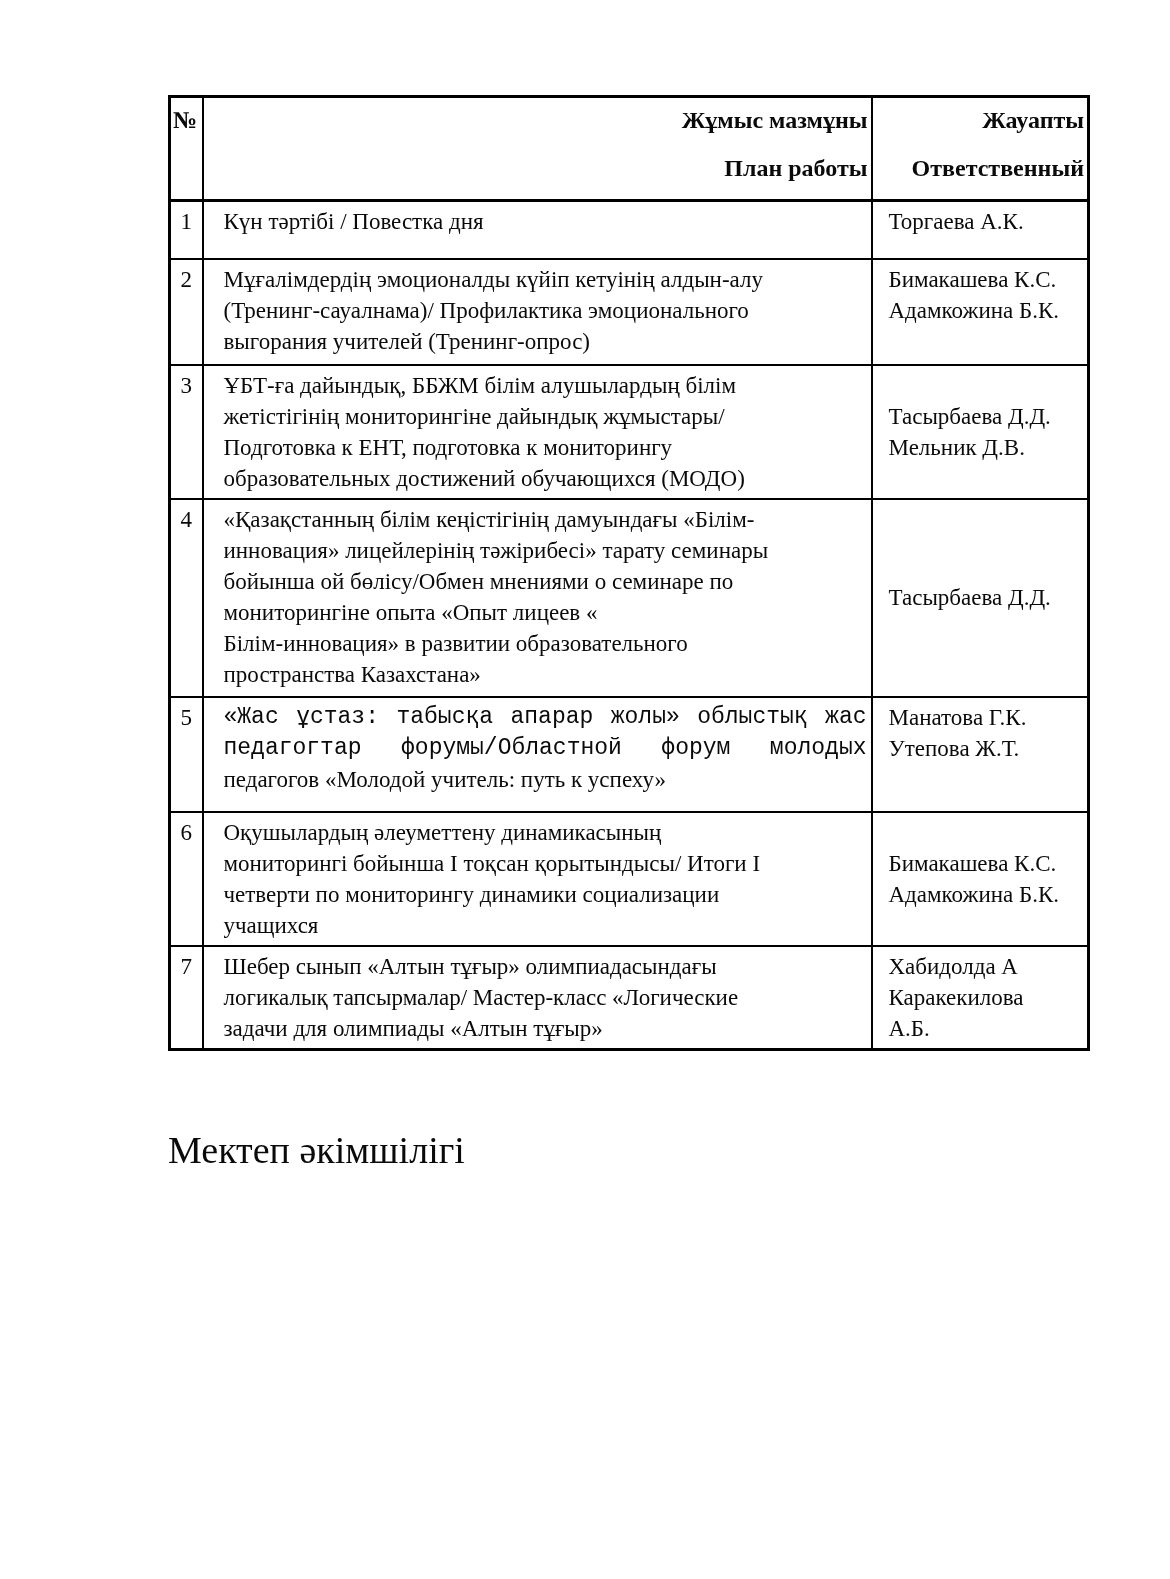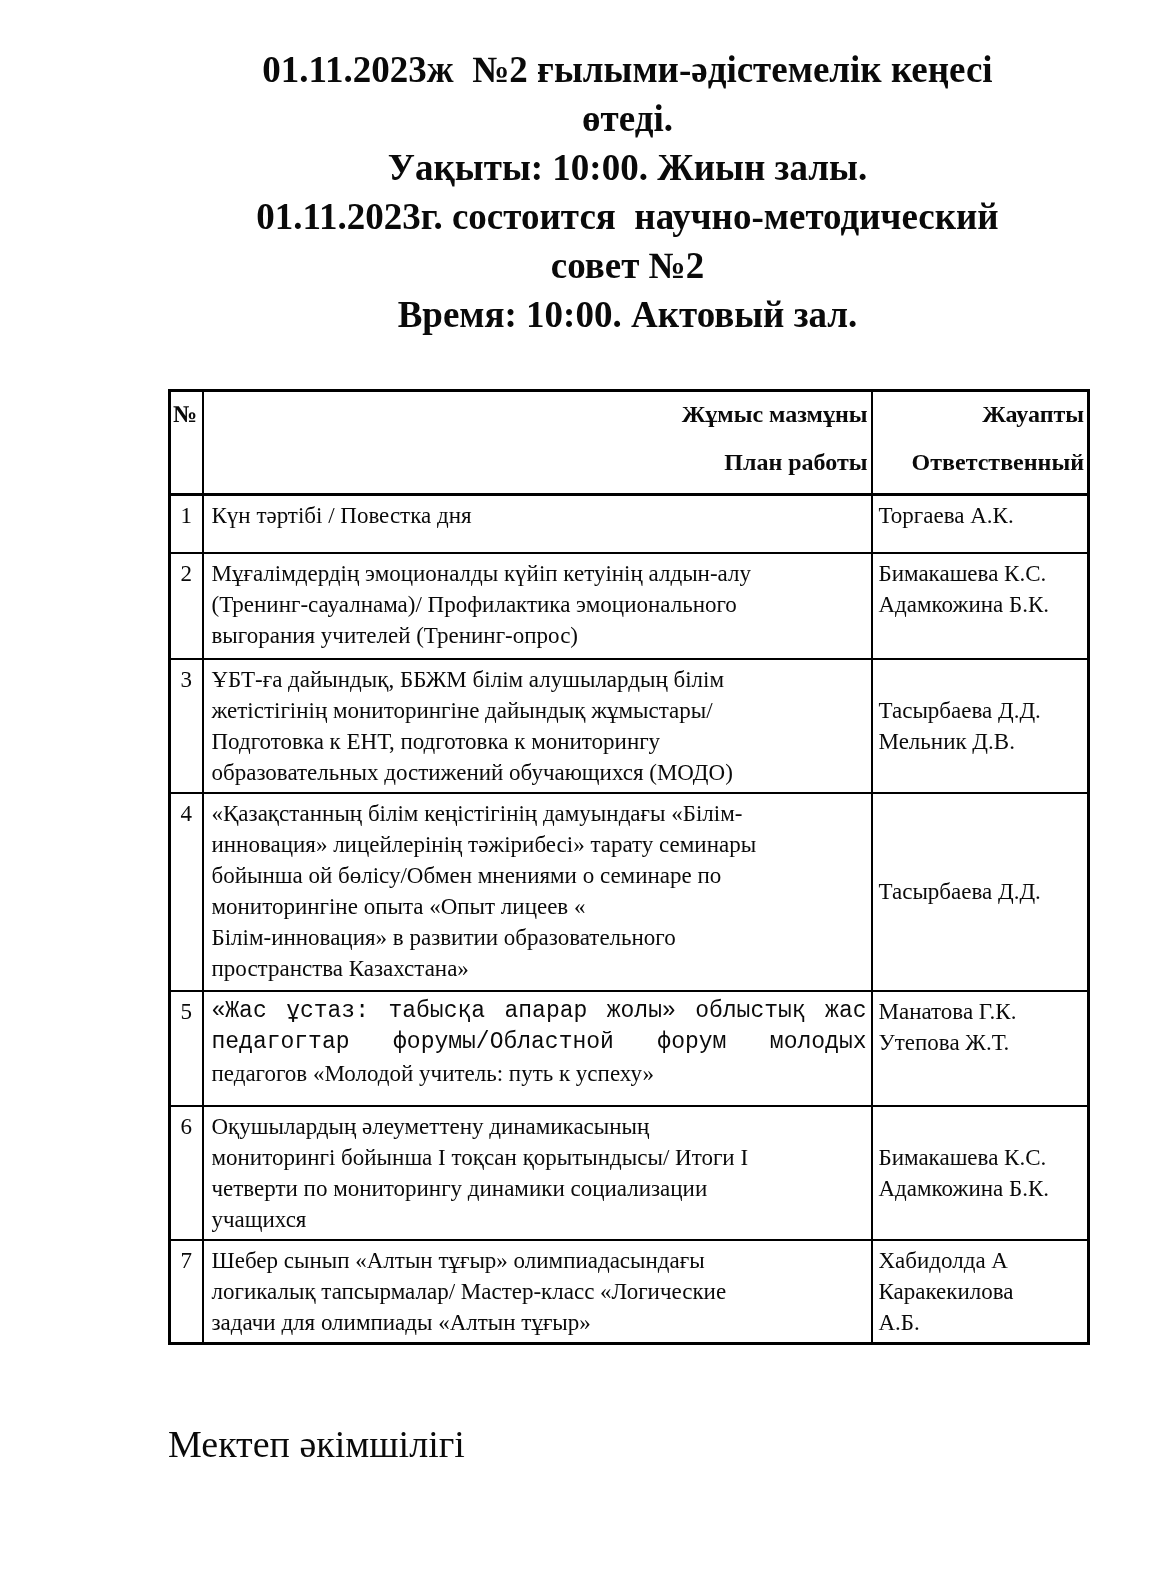--- a/index.html
+++ b/index.html
@@ -55,48 +55,40 @@
     line-height: 30px;
     text-align: right;
     padding-top: 7px;
   }
   th .second { margin-top: 18px; }
   th.h-num { text-align: left; padding-left: 2px; }
   .cell-num {
     text-align: center;
     padding: 4px 1px 0 1px;
   }
-  .cell-content { padding-left: 8px; padding-right: 4px; }
+  .cell-content { padding-left: 20px; padding-right: 4px; }
   .cell-content .line { text-align: left; }
   .cell-content.justify .line:not(:last-child) {
     text-align: justify;
     text-align-last: justify;
     font-family: Liberation Mono, monospace;
   }
-  .cell-resp { padding-left: 6px; }
+  .cell-resp { padding-left: 16px; }
   .cell-resp.middle { vertical-align: middle; font-family: Liberation Serif, serif; }
   .footer-sig {
     margin-top: 77px;
     font-weight: normal;
     font-size: 38px;
   }
 </style>
 </head>
 <body>
 
 <div class="doc">
 
-  <div class="title-block">
-    <div class="title-line">01.11.2023ж  №2 ғылыми-әдістемелік кеңесі</div>
-    <div class="title-line">өтеді.</div>
-    <div class="title-line">Уақыты: 10:00. Жиын залы.</div>
-    <div class="title-line">01.11.2023г. состоится  научно-методический</div>
-    <div class="title-line">совет №2</div>
-    <div class="title-line">Время: 10:00. Актовый зал.</div>
-  </div>
 
   <table class="plan">
     <colgroup>
       <col class="c-num">
       <col class="c-body">
       <col class="c-resp">
     </colgroup>
     <thead>
       <tr>
         <th class="h-num">№</th>

